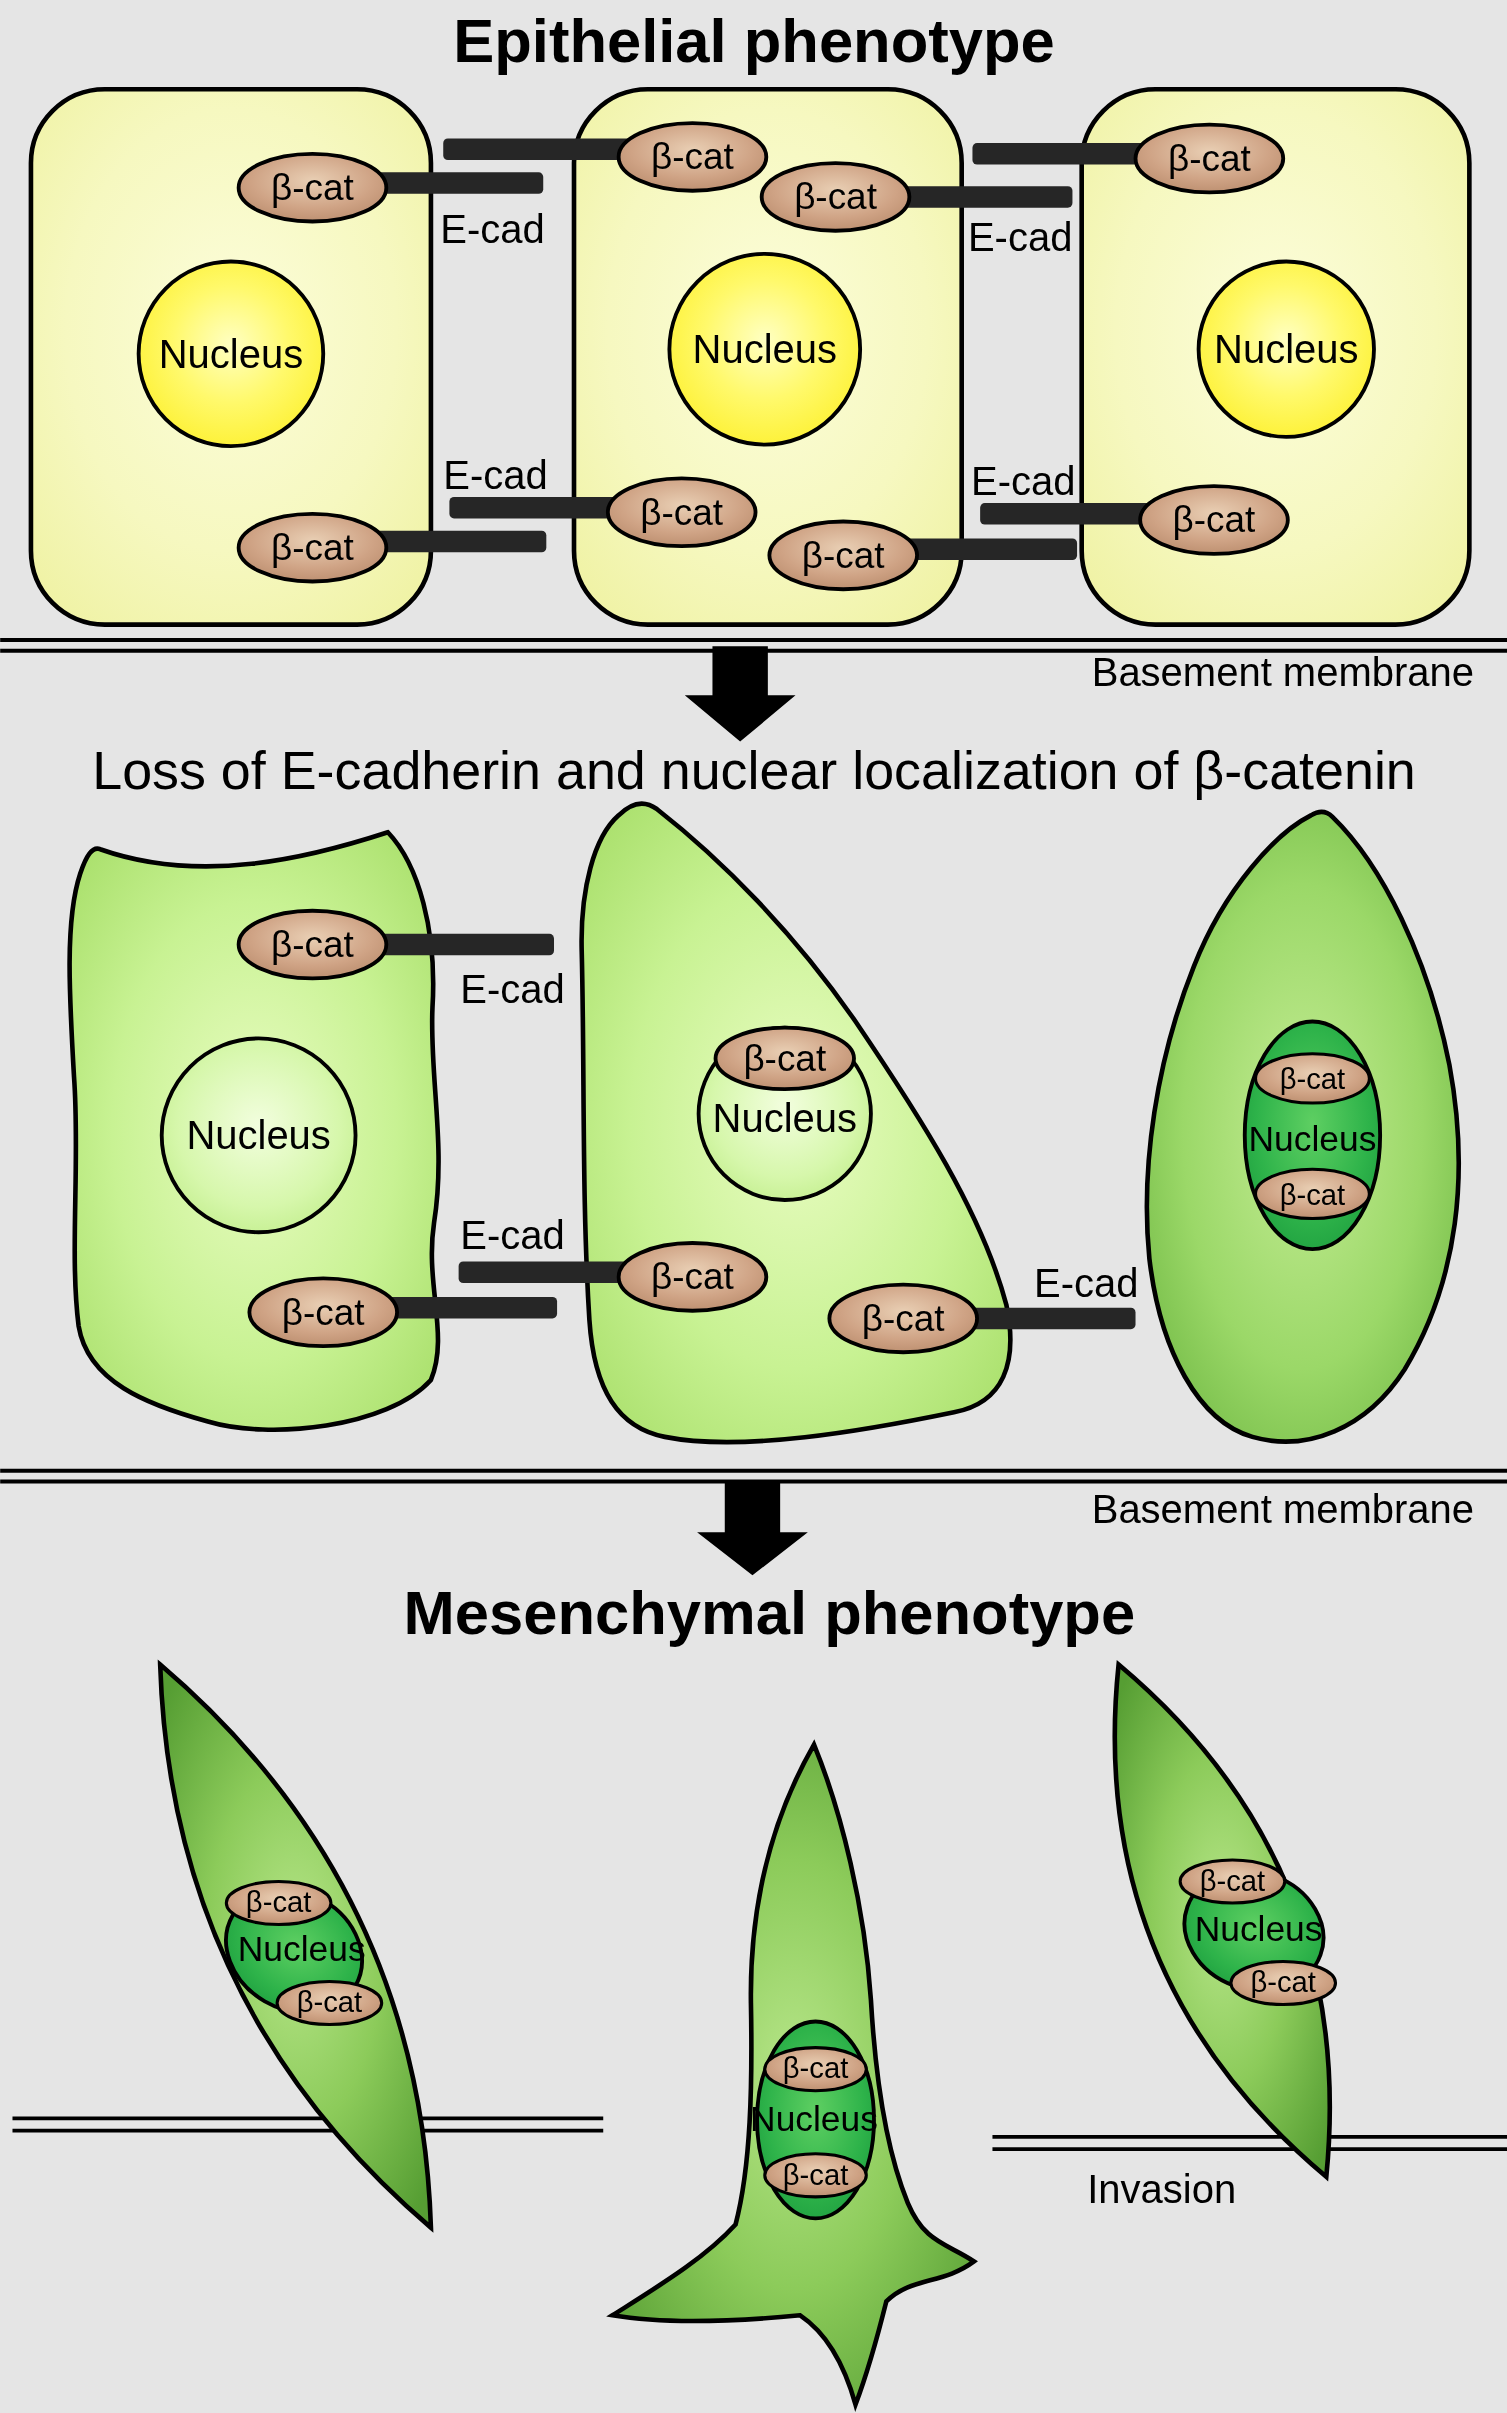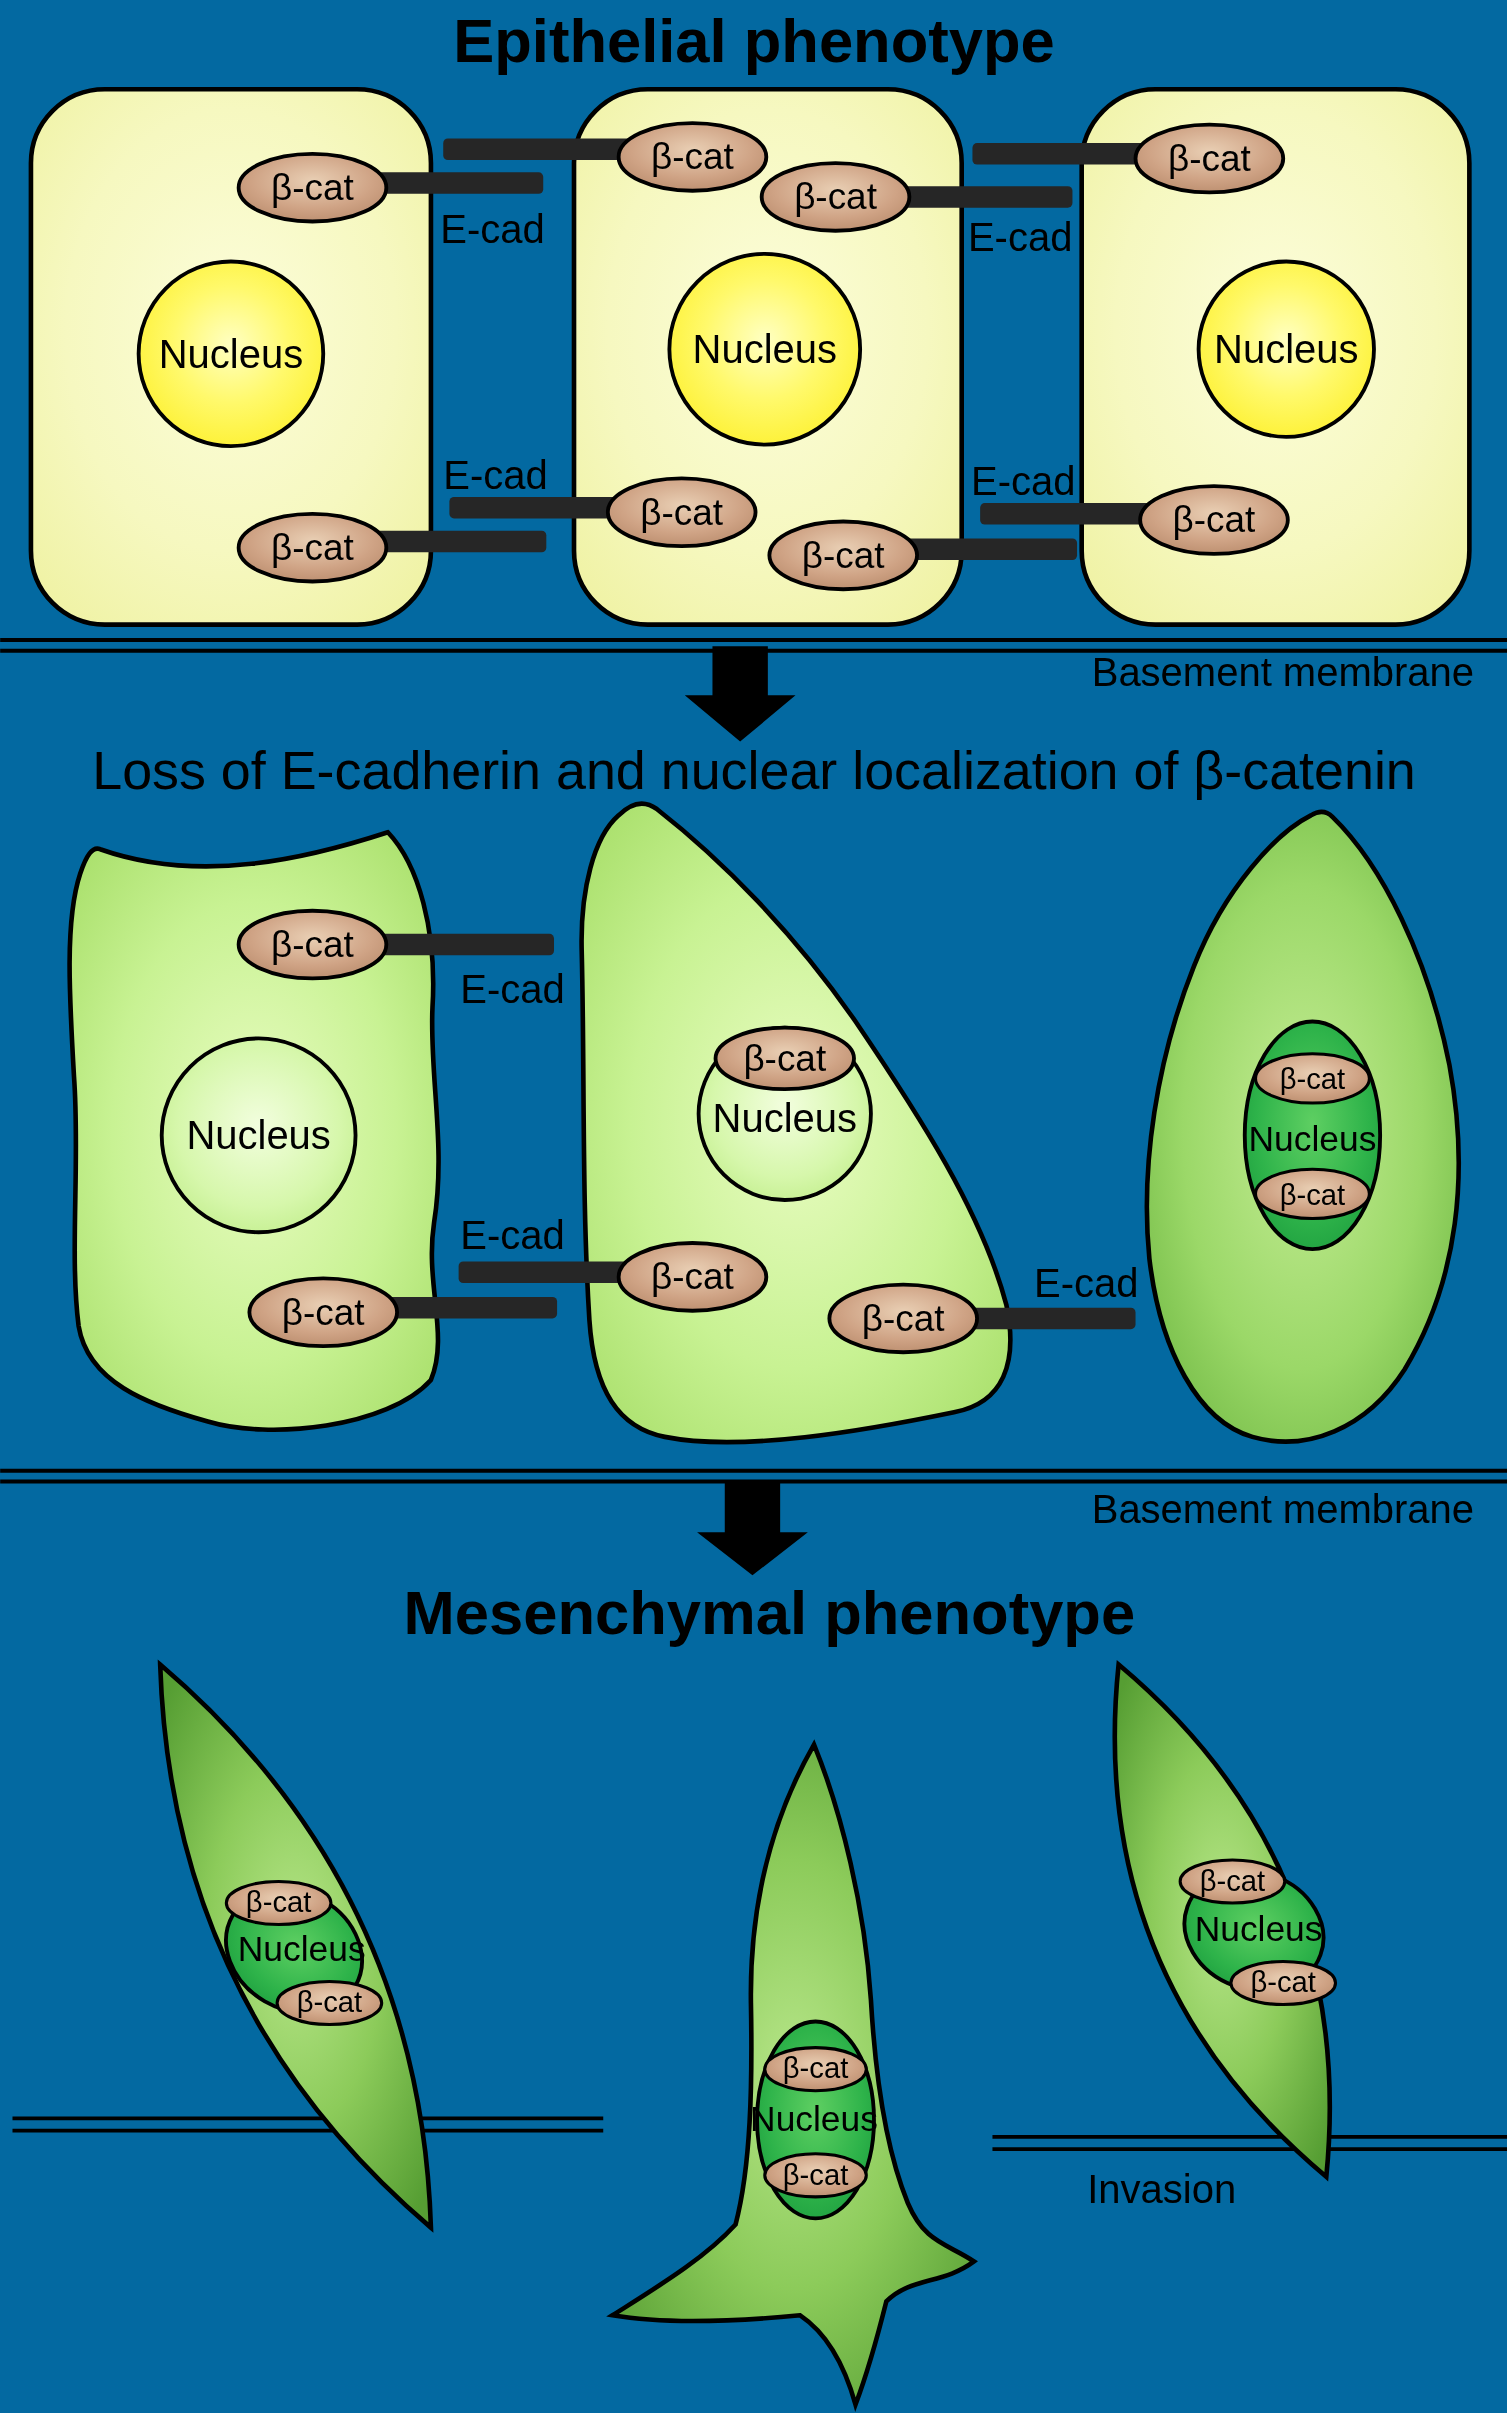--- a/index.html
+++ b/index.html
@@ -1,16 +1,16 @@
 <!DOCTYPE html>
 <html style="font-size:10.6px"><head>
 <meta charset="utf-8">
 <style>
   html,body{margin:0;padding:0;background:#fff;}
-  .stage{width:1508px;height:2413px;background:#0369a1;overflow:hidden;}
+  .stage{width:1508px;height:2413px;background:#e5e5e5;overflow:hidden;}
   svg{display:block;}
   text{font-family:"Liberation Sans","DejaVu Sans",sans-serif;fill:#000;}
   .title{font-size:40px;font-weight:bold;text-anchor:middle;}
   .transition-title{font-size:35px;text-anchor:middle;}
   .lbl-nucleus{font-size:26px;text-anchor:middle;}
   .lbl-nucleus-sm{font-size:23px;text-anchor:middle;}
   .lbl-bcat{font-size:24px;text-anchor:middle;}
   .lbl-bcat-sm{font-size:19px;text-anchor:middle;}
   .lbl-ecad{font-size:26px;text-anchor:middle;}
   .lbl-membrane{font-size:26px;text-anchor:end;}

